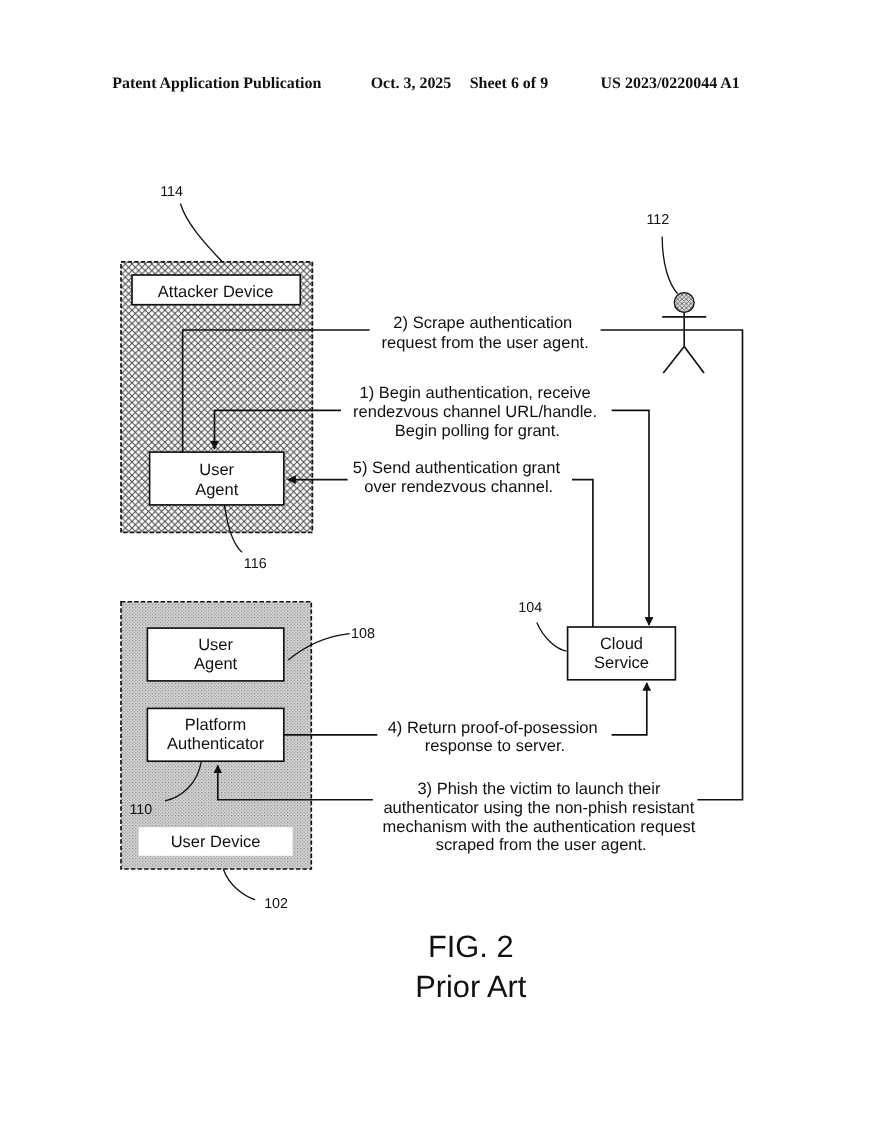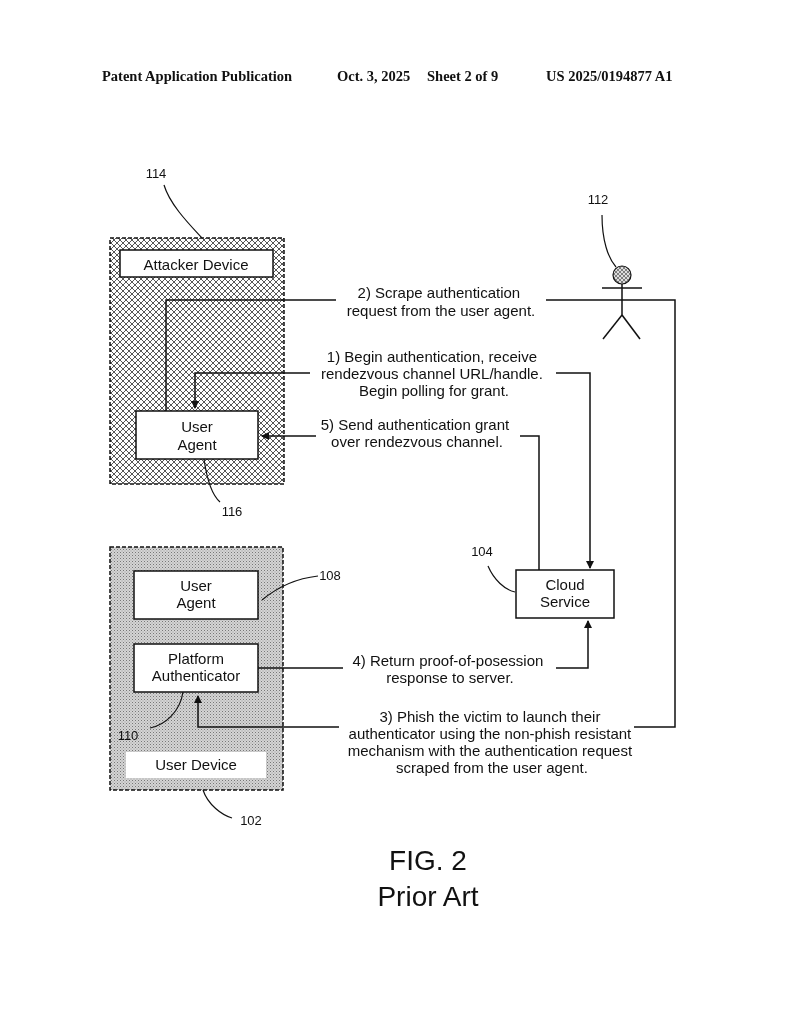--- a/index.html
+++ b/index.html
@@ -6,22 +6,22 @@
   body{width:794px;height:1024px;position:relative;overflow:hidden;}
   .hdr{position:absolute;top:68px;font-family:Liberation Serif, serif;font-weight:bold;font-size:14.5px;color:#111;white-space:nowrap;}
   svg{position:absolute;left:0;top:0;}
   .lbl{font-family:"Liberation Sans",sans-serif;fill:#111;}
 </style>
 </head>
 <body>
 
 <div class="hdr" style="left:102px">Patent Application Publication</div>
 <div class="hdr" style="left:337px">Oct. 3, 2025</div>
-<div class="hdr" style="left:427px">Sheet 2 of 9</div>
-<div class="hdr" style="left:546px">US 2025/0194877 A1</div>
+<div class="hdr" style="left:427px">Sheet 6 of 9</div>
+<div class="hdr" style="left:546px">US 2023/0220044 A1</div>
 
 <svg width="794" height="1024" viewBox="0 0 794 1024">
   <defs>
     <pattern id="xhatch" width="6" height="6" patternUnits="userSpaceOnUse">
       <rect width="6" height="6" fill="#fff"></rect>
       <path d="M0,0 L6,6 M6,0 L0,6" stroke="#444" stroke-width="0.9"></path>
     </pattern>
     <pattern id="dots" width="3" height="3" patternUnits="userSpaceOnUse">
       <rect width="3" height="3" fill="#d4d4d4"></rect>
       <rect width="1" height="1" fill="#777"></rect>

